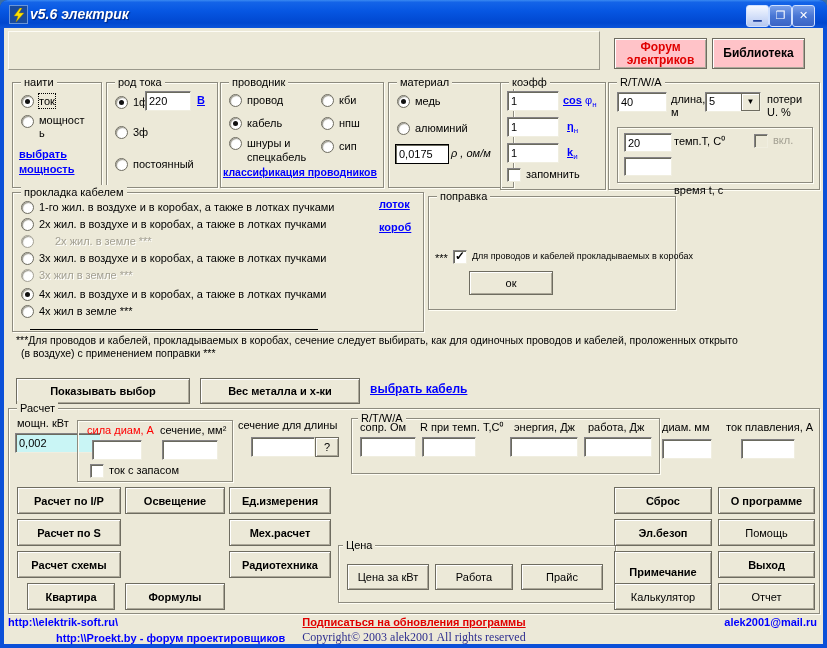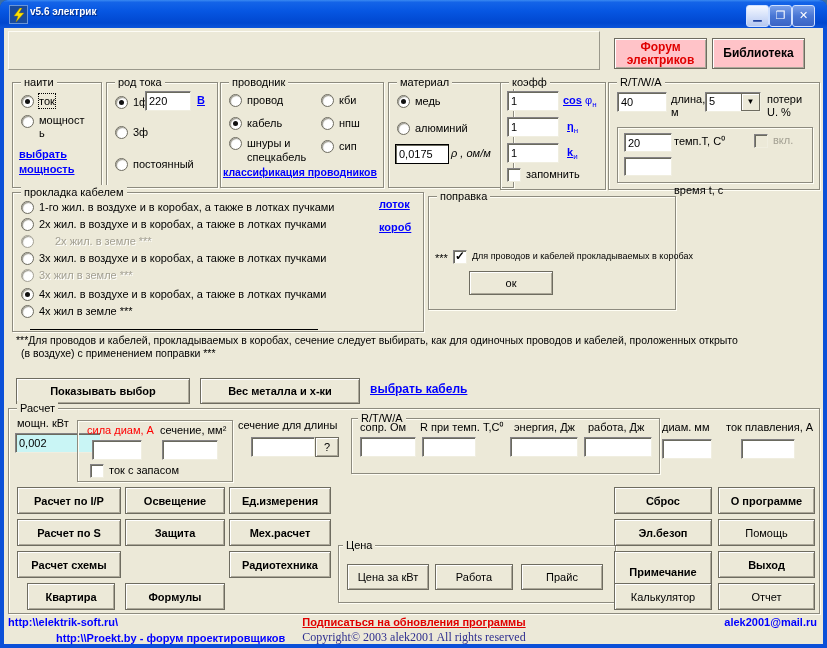--- a/index.html
+++ b/index.html
@@ -2,21 +2,21 @@
 <html><head>
 <meta charset="utf-8">
 <style>
   html,body{margin:0;padding:0;}
   body{font-family:"Liberation Sans",sans-serif;background:#3a6ea5;}
   .win{position:relative;width:827px;height:648px;background:#0b50d8;border-radius:8px 8px 0 0;overflow:hidden;}
   
   .titlebar{position:absolute;left:0;top:0;width:827px;height:28px;
     background:linear-gradient(180deg,#3a8af2 0%,#1464e8 8%,#0656e2 40%,#0047cf 82%,#0c55da 100%);
     border-radius:8px 8px 0 0;}
-  .title-text{position:absolute;left:30px;top:6px;color:#fff;font-size:10px;font-weight:bold;text-shadow:1px 1px 1px #00257a;white-space:nowrap;}
+  .title-text{position:absolute;left:30px;top:6px;color:#fff;font-size:14px;font-weight:bold;text-shadow:1px 1px 1px #00257a;white-space:nowrap;font-style:italic;}
   .app-icon{position:absolute;left:9px;top:5px;width:17px;height:17px;background:#184a9e;border:1px solid #6a95d8;display:flex;align-items:center;justify-content:center;}
   .capbtn{position:absolute;top:5px;width:21px;height:20px;border-radius:3px;border:1px solid #cfe0ff;
     background:linear-gradient(180deg,#7aa0ea 0%,#4876d4 50%,#3a64c4 100%);color:#fff;font-size:11px;line-height:18px;text-align:center;}
   .capbtn.min{background:linear-gradient(180deg,#f4f8ff 0%,#cfdcf8 60%,#b4c8f0 100%);color:#1b3f9e;}
   
   .bodyarea{position:absolute;left:4px;top:28px;width:819px;height:616px;background:#ece9d8;font-size:11px;color:#000;}
   
   .panel-raised{position:absolute;background:#ece9d8;border:1px solid;border-color:#fdfcf5 #9a988b #9a988b #fdfcf5;}
   .gb{position:absolute;border:1px solid #8d8b7f;box-shadow:inset 1px 1px 0 #fffef5,1px 1px 0 #fffef5;}
   .gb>.cap{position:absolute;top:-8px;left:8px;background:#ece9d8;padding:0 3px;font-size:11px;line-height:14px;white-space:nowrap;}
@@ -267,21 +267,20 @@
       <span class="lbl" style="left:653px;top:12px;">диам. мм</span>
       <input class="inp" style="left: 653px; top: 30px; width: 42px; height: 14px;" readonly="">
       <span class="lbl" style="left:717px;top:12px;">ток плавления, А</span>
       <input class="inp" style="left: 732px; top: 30px; width: 46px; height: 14px;" readonly="">
 
       <button class="btn" style="left:8px;top:78px;width:104px;height:27px;">Расчет по I/P</button>
       <button class="btn" style="left:8px;top:110px;width:104px;height:27px;">Расчет по S</button>
       <button class="btn" style="left:8px;top:142px;width:104px;height:27px;">Расчет схемы</button>
       <button class="btn" style="left:18px;top:174px;width:88px;height:27px;">Квартира</button>
       <button class="btn" style="left:116px;top:78px;width:100px;height:27px;">Освещение</button>
-      <button class="btn" style="left:116px;top:110px;width:100px;height:27px;">Защита</button>
       <button class="btn" style="left:116px;top:174px;width:100px;height:27px;">Формулы</button>
       <button class="btn" style="left:220px;top:78px;width:102px;height:27px;">Ед.измерения</button>
       <button class="btn" style="left:220px;top:110px;width:102px;height:27px;">Мех.расчет</button>
       <button class="btn" style="left:220px;top:142px;width:102px;height:27px;">Радиотехника</button>
 
 
       <div class="gb" style="left:329px;top:136px;width:276px;height:56px;">
         <span class="cap" style="left:4px;">Цена</span>
         <button class="btn norm" style="left:8px;top:18px;width:82px;height:26px;">Цена за кВт</button>
         <button class="btn norm" style="left:96px;top:18px;width:78px;height:26px;">Работа</button>

